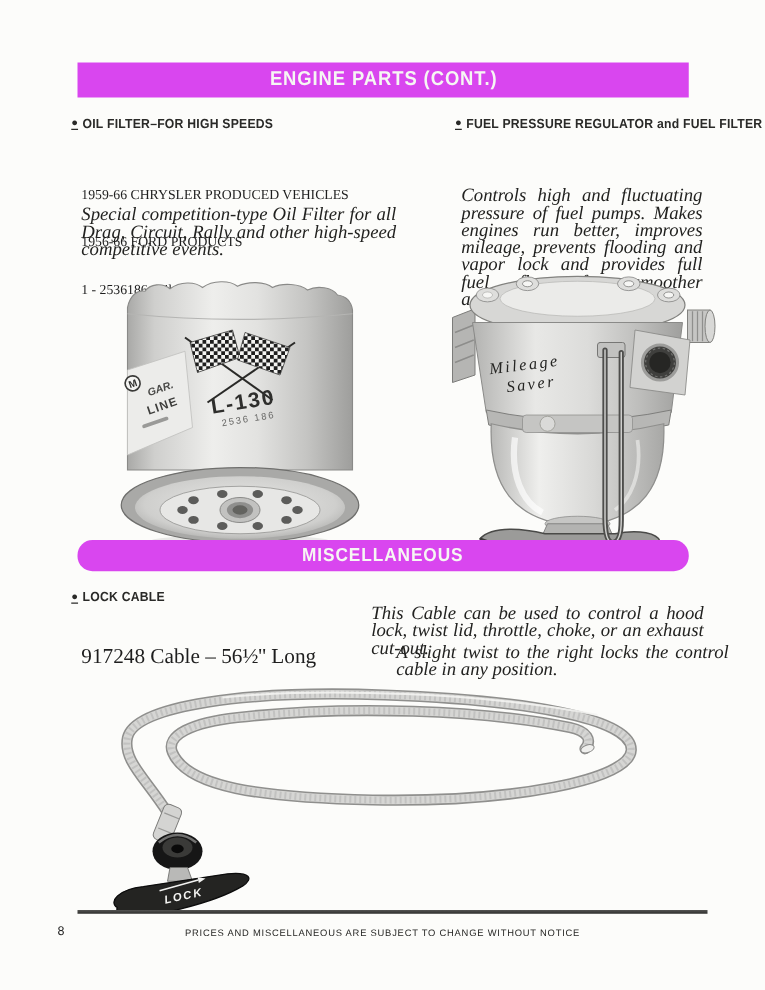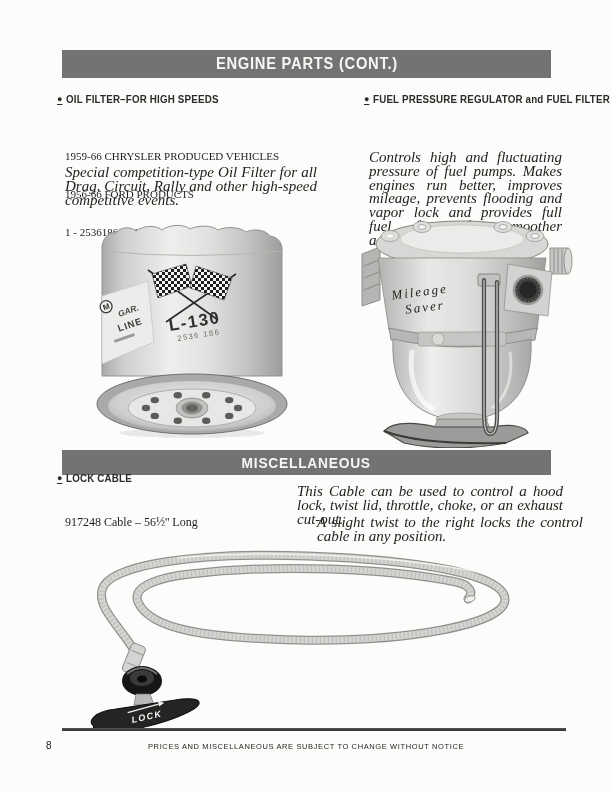--- a/index.html
+++ b/index.html
@@ -3,21 +3,21 @@
 <meta charset="utf-8">
 <style>
   html,body{margin:0;padding:0;background:#e8e8e8;}
   .page{
     position:relative;width:612px;height:792px;margin:0 auto;
     background:#fcfcfa;overflow:hidden;
     font-family:"Liberation Serif",serif;color:#1e1e1e;
   }
   
   .bar{
-    position:absolute;left:62px;width:489px;background:#737373;
+    position:absolute;left:62px;width:489px;background:#d946ef;
     display:flex;align-items:center;justify-content:center;
   }
   .bar-title{
     color:#f6f6f3;font-family:"Liberation Sans",sans-serif;font-weight:700;
     letter-spacing:.8px;display:inline-block;transform:scaleX(.92);
     white-space:nowrap;
   }
   
   .col-heading{
     position:absolute;font-family:"Liberation Sans",sans-serif;font-weight:700;
@@ -225,29 +225,29 @@
       <path d="M24,213 Q60,227 146,225" stroke="#3a3a38" stroke-width="2" fill="none"></path>
     </g>
 
     <g fill="none" stroke-linecap="round">
       <rect x="118" y="56" width="22" height="12" rx="2" fill="#c2c2c0" stroke="#777775" stroke-width="0.8"></rect>
       <path d="M124,62 L124,196 Q124,216 130,216 Q137,216 137,198 L137,64" stroke="#4e4e4c" stroke-width="4.2"></path>
       <path d="M124,62 L124,196 Q124,216 130,216 Q137,216 137,198 L137,64" stroke="#cfcfcd" stroke-width="1.2"></path>
     </g>
   </svg>
 
-  <div class="bar" style="top:450px;height:25px;">
+  <div class="bar" style="top:432px;height:25px;border-radius:12px;">
     <span class="bar-title" style="font-size:15px;">MISCELLANEOUS</span>
   </div>
 
   <div class="col-heading" style="left:57px;top:472px;">
     <span class="dot">●</span><span class="hd">LOCK CABLE</span>
   </div>
 
-  <div class="part-line" style="left:65px;top:515px;font-size:12px;">917248 Cable – 56½'' Long</div>
+  <div class="part-line" style="left:65px;top:515px;font-size:17px;">917248 Cable – 56½'' Long</div>
 
   <div class="desc" style="left:297px;top:485px;width:266px;">This Cable can be used to control a hood lock, twist lid, throttle, choke, or an exhaust cut-out.</div>
   <div class="desc" style="left:297px;top:516px;width:266px;margin-left:20px;">A slight twist to the right locks the control cable in any position.</div>
 
   <svg style="left:58px;top:548px;" width="505" height="180" viewBox="0 0 505 180">
     <g fill="none">
       <path d="M76,102 C58,74 40,60 44,42 C50,16 140,4 250,8 C360,12 448,26 447,52
                C446,76 352,94 240,92 C150,90 92,82 80,54 C74,40 96,30 132,26
                C220,16 330,20 398,34 C412,37 416,44 410,51" stroke="#8f8f8d" stroke-width="9" stroke-linecap="round"></path>
       <path d="M76,102 C58,74 40,60 44,42 C50,16 140,4 250,8 C360,12 448,26 447,52

